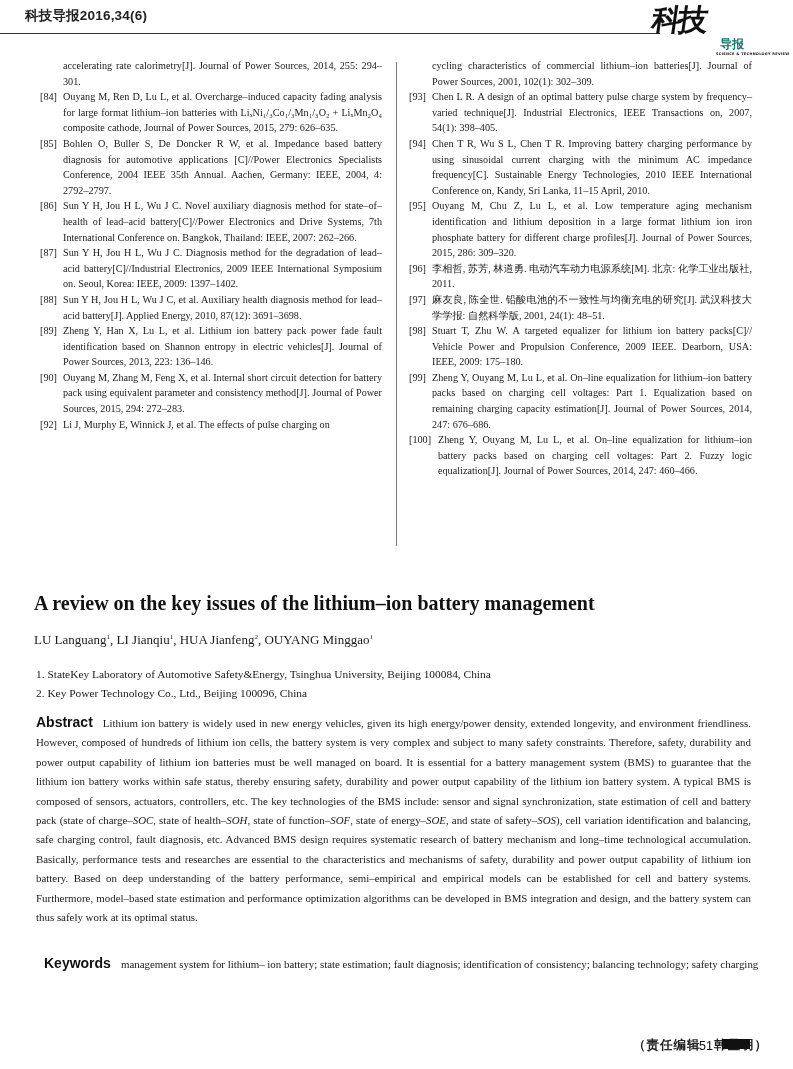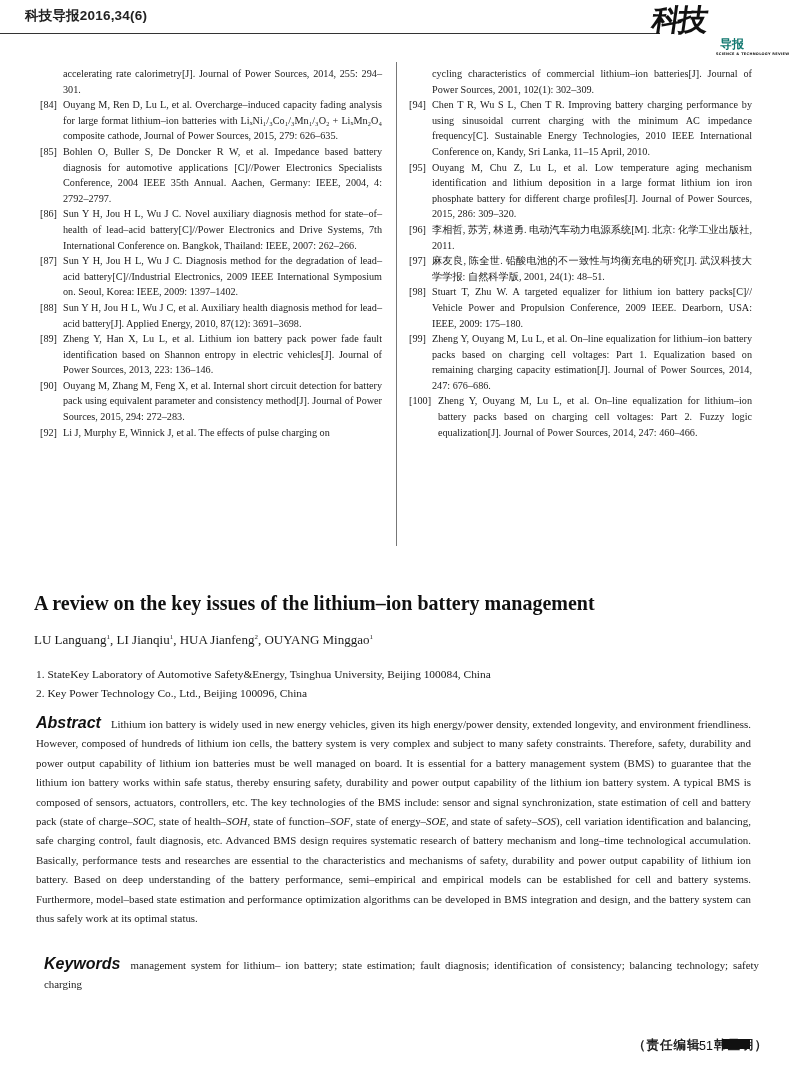--- a/index.html
+++ b/index.html
@@ -30,21 +30,21 @@
   .logo .small {
     position: absolute; left: 72px; top: 34px;
     font-family: "DejaVu Sans", sans-serif; font-weight: bold; font-size: 12px; color: #0f766e;
   }
   .logo .tiny {
     position: absolute; left: 68px; top: 50px; font-family: "DejaVu Sans", sans-serif;
     font-size: 3.5px; font-weight: bold; letter-spacing: 0.3px; color: #111; white-space: nowrap;
   }
 
   .refs {
-    position: absolute; top: 66px; font-size: 10.2px; line-height: 15.6px; text-align: justify;
+    position: absolute; top: 58px; font-size: 10.2px; line-height: 15.6px; text-align: justify;
   }
   .refs.left { left: 40px; width: 342px; }
   .refs.right { left: 409px; width: 343px; }
   .ref { position: relative; padding-left: 23px; margin: 0; }
   .ref.cont { padding-left: 23px; }
   .ref .num { position: absolute; left: 0; top: 0; }
   .refs.right .ref.wide { padding-left: 29px; }
   .ref .txt { display: block; text-align: justify; text-align-last: left; }
   .col-divider {
     position: absolute; left: 396px; top: 62px; width: 0; height: 484px;
@@ -62,21 +62,21 @@
   .authors sup { font-size: 7px; vertical-align: 5px; }
   .affil {
     position: absolute; left: 36px; font-size: 11.4px; white-space: nowrap;
   }
   .abstract {
     position: absolute; left: 36px; top: 713px; width: 715px;
     font-size: 10.9px; line-height: 19.4px; text-align: justify; margin: 0;
   }
   .abstract .label, .keywords .label {
     font-family: "Liberation Sans", "DejaVu Sans", sans-serif; font-weight: bold;
-    font-size: 16px; margin-right: 10px; color: #111; font-style: italic;
+    font-size: 14px; margin-right: 10px; color: #111;
   }
   .abstract i { font-style: italic; }
   .keywords {
     position: absolute; left: 36px; top: 946px; width: 715px;
     font-size: 10.9px; line-height: 19.4px; text-align: justify; margin: 8px;
   }
   .editor {
     position: absolute; left: 633px; top: 1037px; font-family: "DejaVu Serif", serif;
     font-weight: bold; font-size: 12.5px; letter-spacing: 1px; color: #222; white-space: nowrap;
   }
@@ -139,20 +139,24 @@
     </p>
 </div>
 
 <div class="col-divider"></div>
 
 <div class="refs right">
   <p class="ref cont">
       <span class="txt">cycling characteristics of commercial lithium–ion batteries[J]. Journal of Power Sources, 2001, 102(1): 302–309.</span>
     </p>
   <p class="ref">
+      <span class="num">[93]</span>
+      <span class="txt">Chen L R. A design of an optimal battery pulse charge system by frequency–varied technique[J]. Industrial Electronics, IEEE Transactions on, 2007, 54(1): 398–405.</span>
+    </p>
+  <p class="ref">
       <span class="num">[94]</span>
       <span class="txt">Chen T R, Wu S L, Chen T R. Improving battery charging performance by using sinusoidal current charging with the minimum AC impedance frequency[C]. Sustainable Energy Technologies, 2010 IEEE International Conference on, Kandy, Sri Lanka, 11–15 April, 2010.</span>
     </p>
   <p class="ref">
       <span class="num">[95]</span>
       <span class="txt">Ouyang M, Chu Z, Lu L, et al. Low temperature aging mechanism identification and lithium deposition in a large format lithium ion iron phosphate battery for different charge profiles[J]. Journal of Power Sources, 2015, 286: 309–320.</span>
     </p>
   <p class="ref">
       <span class="num">[96]</span>
       <span class="txt">李相哲, 苏芳, 林道勇. 电动汽车动力电源系统[M]. 北京: 化学工业出版社, 2011.</span>

